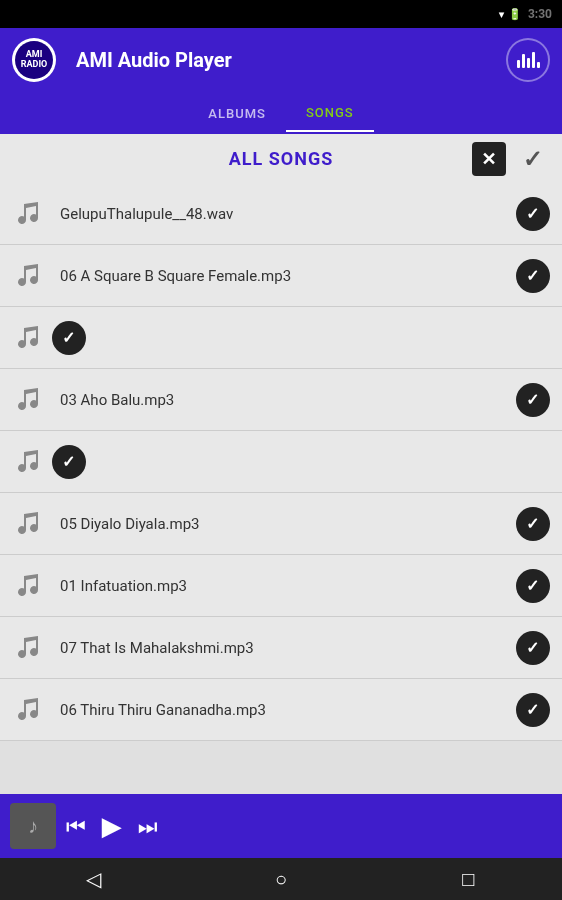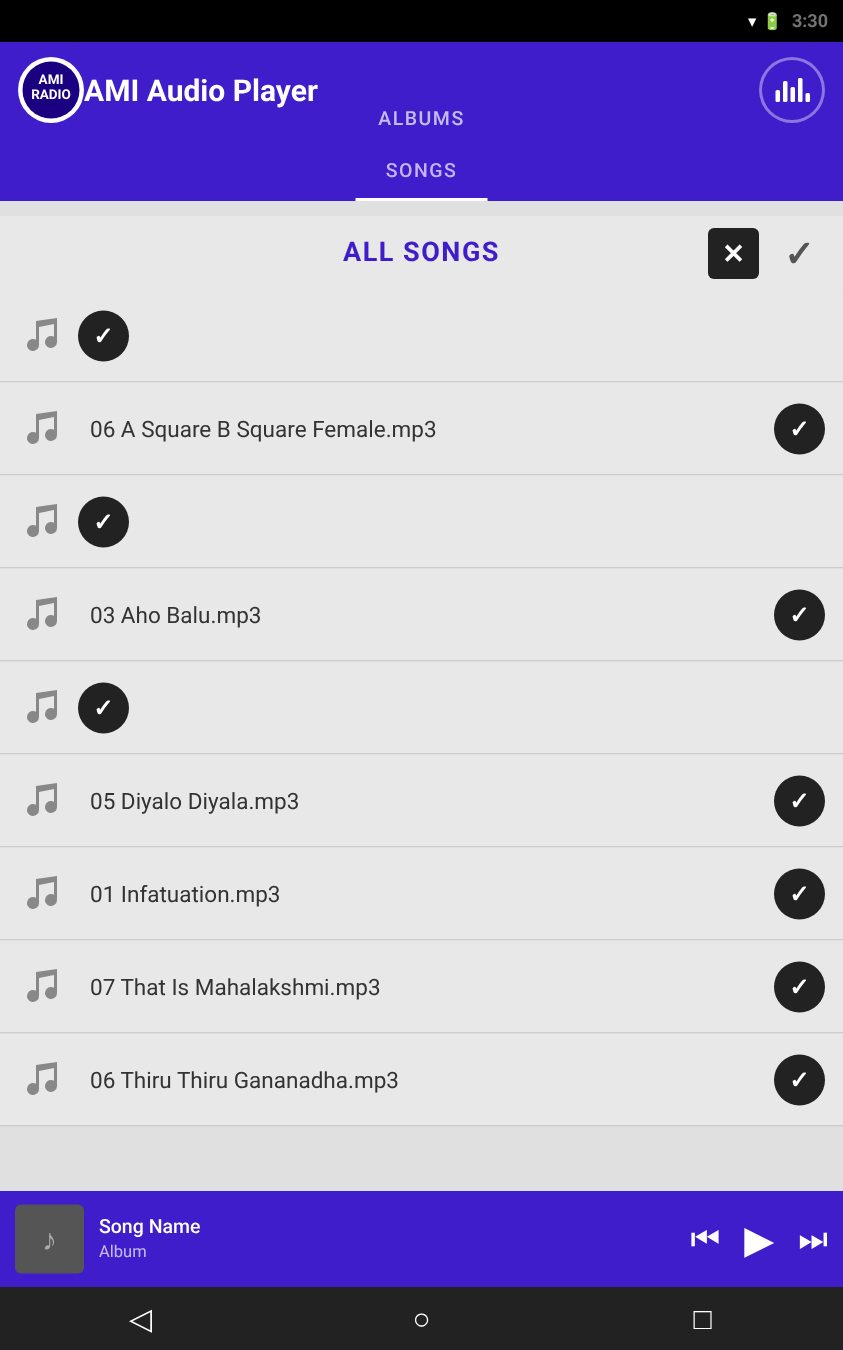--- a/index.html
+++ b/index.html
@@ -44,21 +44,21 @@
       height: 64px;
       background: #3f1dcb;
       display: flex;
       align-items: center;
       justify-content: space-between;
       padding: 0 12px;
     }
     .header-left {
       display: flex;
       align-items: center;
-      gap: 0;
+      gap: 20px;
     }
     .app-logo {
       width: 44px;
       height: 44px;
       border-radius: 50%;
       background: #fff;
       display: flex;
       align-items: center;
       justify-content: center;
       overflow: hidden;
@@ -104,34 +104,33 @@
       border-radius: 1px;
     }
 
     
     .tabs {
       width: 100%;
       height: 42px;
       background: #3f1dcb;
       display: flex;
       align-items: center;
-      justify-content: flex-end;
-      flex-direction: column;
+      justify-content: center;
     }
     .tab {
       color: rgba(255,255,255,0.7);
       font-size: 13px;
       letter-spacing: 1px;
       cursor: pointer;
       padding: 10px 20px;
       text-transform: uppercase;
       font-weight: 500;
     }
     .tab.active {
-      color: #c4b5fd;
+      color: #84cc16;
       border-bottom: 2px solid #fff;
     }
     .songs-header {
       display: flex;
       align-items: center;
       justify-content: center;
       position: relative;
       padding: 14px 0;
       background: #e8e8e8;
     }
@@ -300,21 +299,21 @@
       cursor: pointer;
       display: flex;
       align-items: center;
       justify-content: center;
       width: 40px;
       height: 40px;
     }
 
     .content-area {
       position: absolute;
-      top: 144px;
+      top: 134px;
       left: 0;
       width: 100%;
       bottom: 106px;
       overflow-y: auto;
     }
   </style>
 </head>
 <body>
 
 <div class="status-bar">
@@ -362,20 +361,21 @@
       </div>
     </div>
   </div>
 
   <div class="song-row">
     <div class="song-note-icon">
       <svg class="music-note-svg" viewBox="0 0 32 32" fill="none">
         <path d="M22 4v16a4 4 0 1 1-2-3.46V8l-10 2v12a4 4 0 1 1-2-3.46V6l14-2z" fill="#888"></path>
       </svg>
     </div>
+    <span class="song-name">GelupuThalupule__48.wav</span>
     <div class="song-check">
       <span class="check-mark">✓</span>
     </div>
   </div>
 
   <div class="song-row">
     <div class="song-note-icon">
       <svg class="music-note-svg" viewBox="0 0 32 32" fill="none">
         <path d="M22 4v16a4 4 0 1 1-2-3.46V8l-10 2v12a4 4 0 1 1-2-3.46V6l14-2z" fill="#888"></path>
       </svg>
@@ -465,24 +465,20 @@
     <span class="song-name">06  Thiru Thiru Gananadha.mp3</span>
     <div class="song-check">
       <span class="check-mark">✓</span>
     </div>
   </div>
 </div>
 
 <div class="player-bar">
   <div class="player-thumb">
     <span class="player-thumb-note">♪</span>
-  </div>
-  <div class="player-info">
-    <span class="player-song-name">Song Name</span>
-    <span class="player-album">Album</span>
   </div>
   <div class="player-controls">
     <span class="ctrl-btn">⏮</span>
     <span class="ctrl-btn play">▶</span>
     <span class="ctrl-btn">⏭</span>
   </div>
 </div>
 
 <div class="nav-bar">
   <span class="nav-btn">◁</span>

